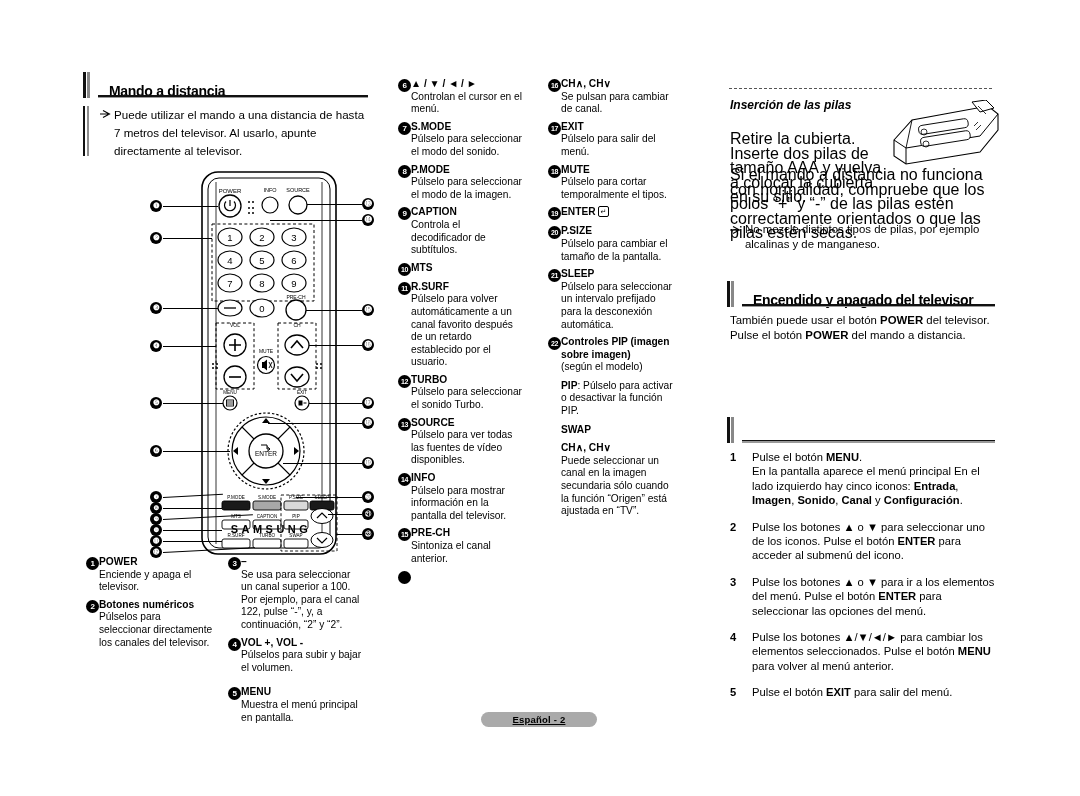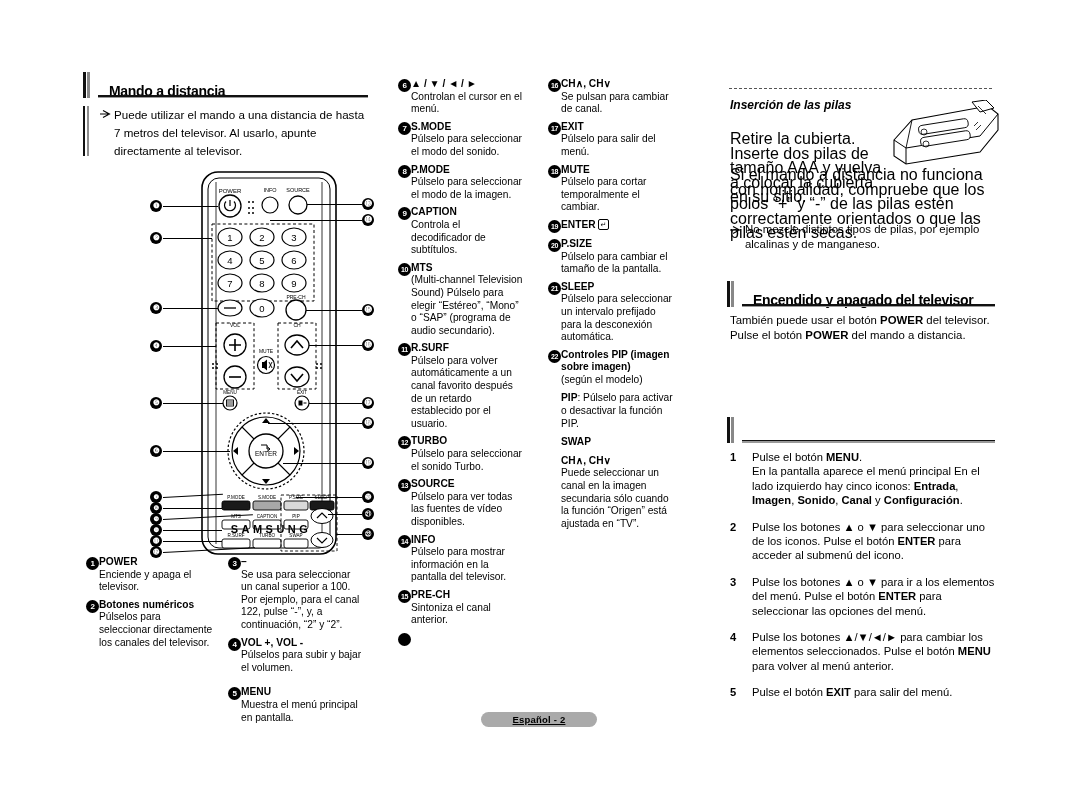--- a/index.html
+++ b/index.html
@@ -359,21 +359,21 @@
       <span class="d">Púlselo para seleccionar el modo de la imagen.</span></div>
     </div>
     <div class="item">
       <div class="num">9</div>
       <div class="body"><span class="t">CAPTION</span><br>
       <span class="d">Controla el decodificador de subtítulos.</span></div>
     </div>
     <div class="item">
       <div class="num wide">10</div>
       <div class="body"><span class="t">MTS</span><br>
-      <span class="d">(Multi-channel Television Sound) Púlselo para elegir “Estéreo”, “Mono” o “SAP” (programa de audio secundario).</span></div>
+      </div>
     </div>
     <div class="item">
       <div class="num wide">11</div>
       <div class="body"><span class="t">R.SURF</span><br>
       <span class="d">Púlselo para volver automáticamente a un canal favorito después de un retardo establecido por el usuario.</span></div>
     </div>
     <div class="item">
       <div class="num wide">12</div>
       <div class="body"><span class="t">TURBO</span><br>
       <span class="d">Púlselo para seleccionar el sonido Turbo.</span></div>
@@ -407,21 +407,21 @@
       <span class="d">Se pulsan para cambiar de canal.</span></div>
     </div>
     <div class="item">
       <div class="num wide">17</div>
       <div class="body"><span class="t">EXIT</span><br>
       <span class="d">Púlselo para salir del menú.</span></div>
     </div>
     <div class="item">
       <div class="num wide">18</div>
       <div class="body"><span class="t">MUTE</span><br>
-      <span class="d">Púlselo para cortar temporalmente el cambiar.</span></div>
+      <span class="d">Púlselo para cortar temporalmente el tipos.</span></div>
     </div>
     <div class="item">
       <div class="num wide">19</div>
       <div class="body">
         <span class="t">ENTER</span><span style="display:inline-block;border:1px solid #000;border-radius:2px;padding:0 2px;margin-left:2px;font-size:7px;line-height:9px;vertical-align:1px;">↵</span><br>
       </div>
     </div>
     <div class="item">
       <div class="num wide">20</div>
       <div class="body"><span class="t">P.SIZE</span><br>

